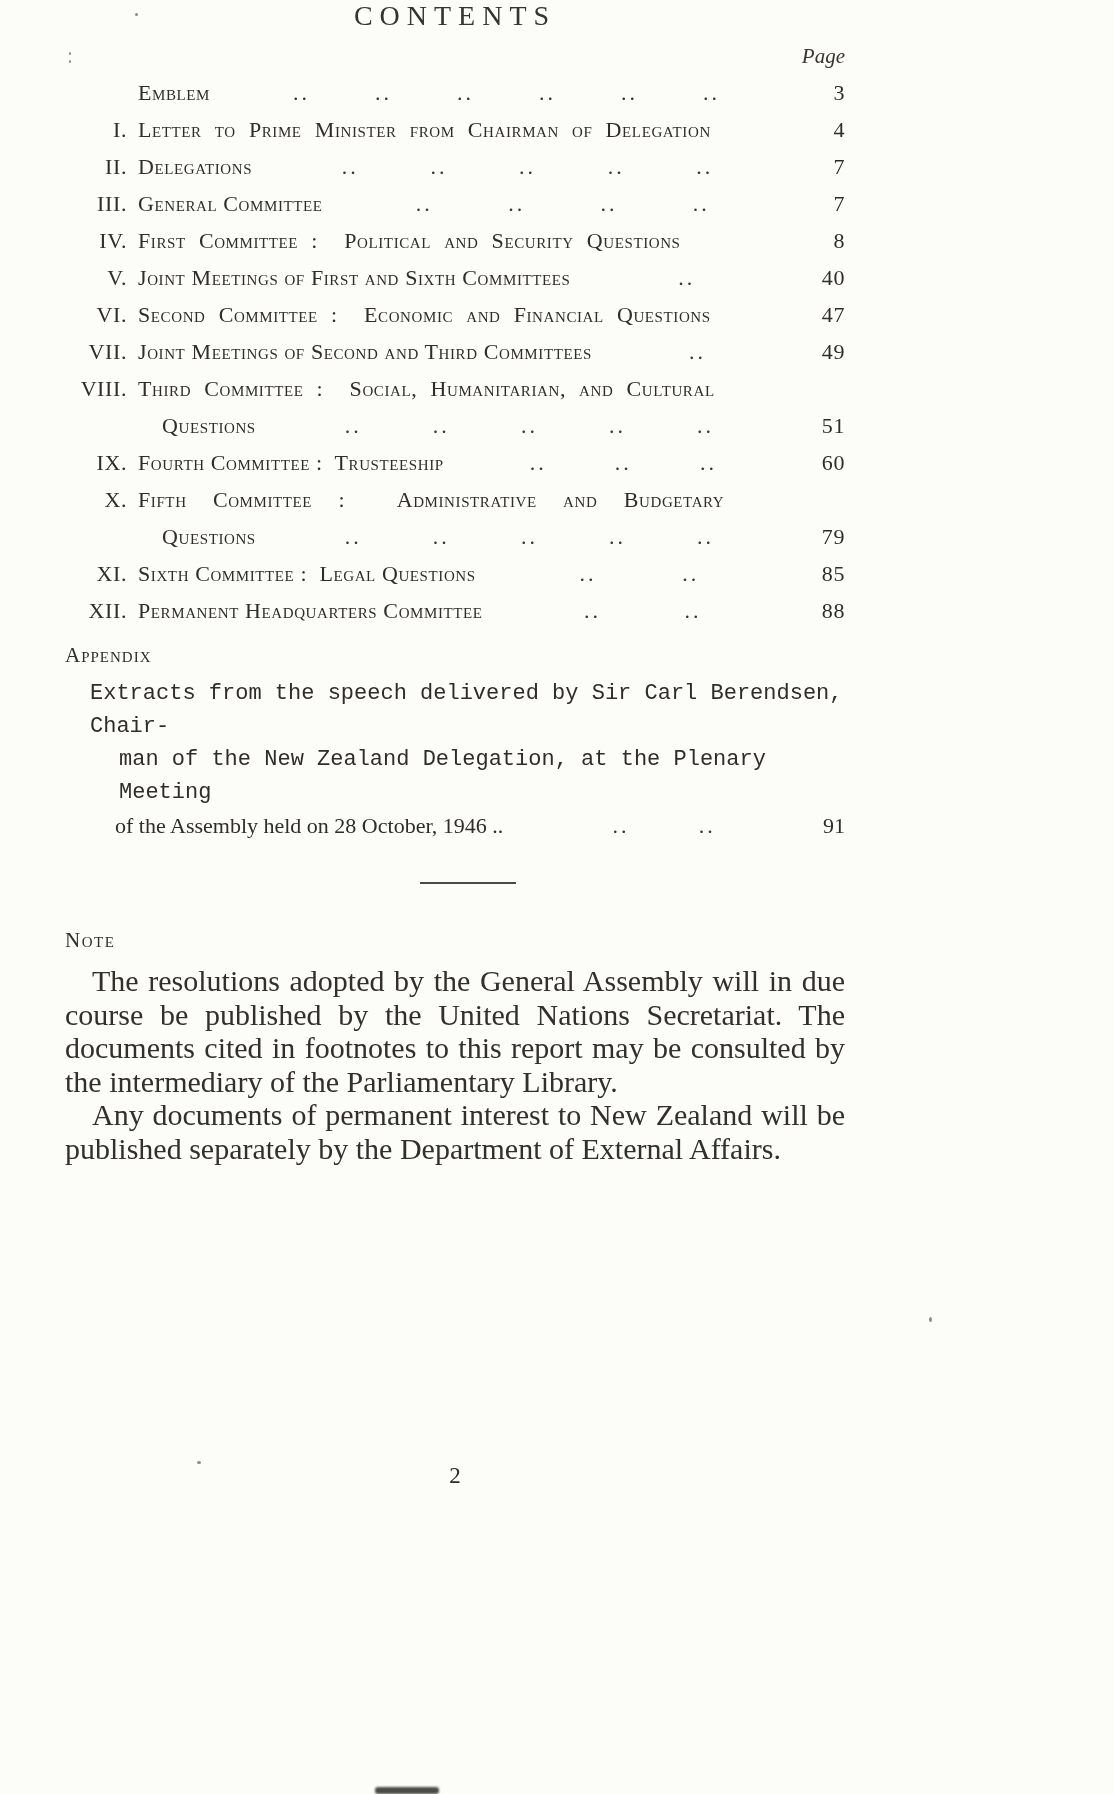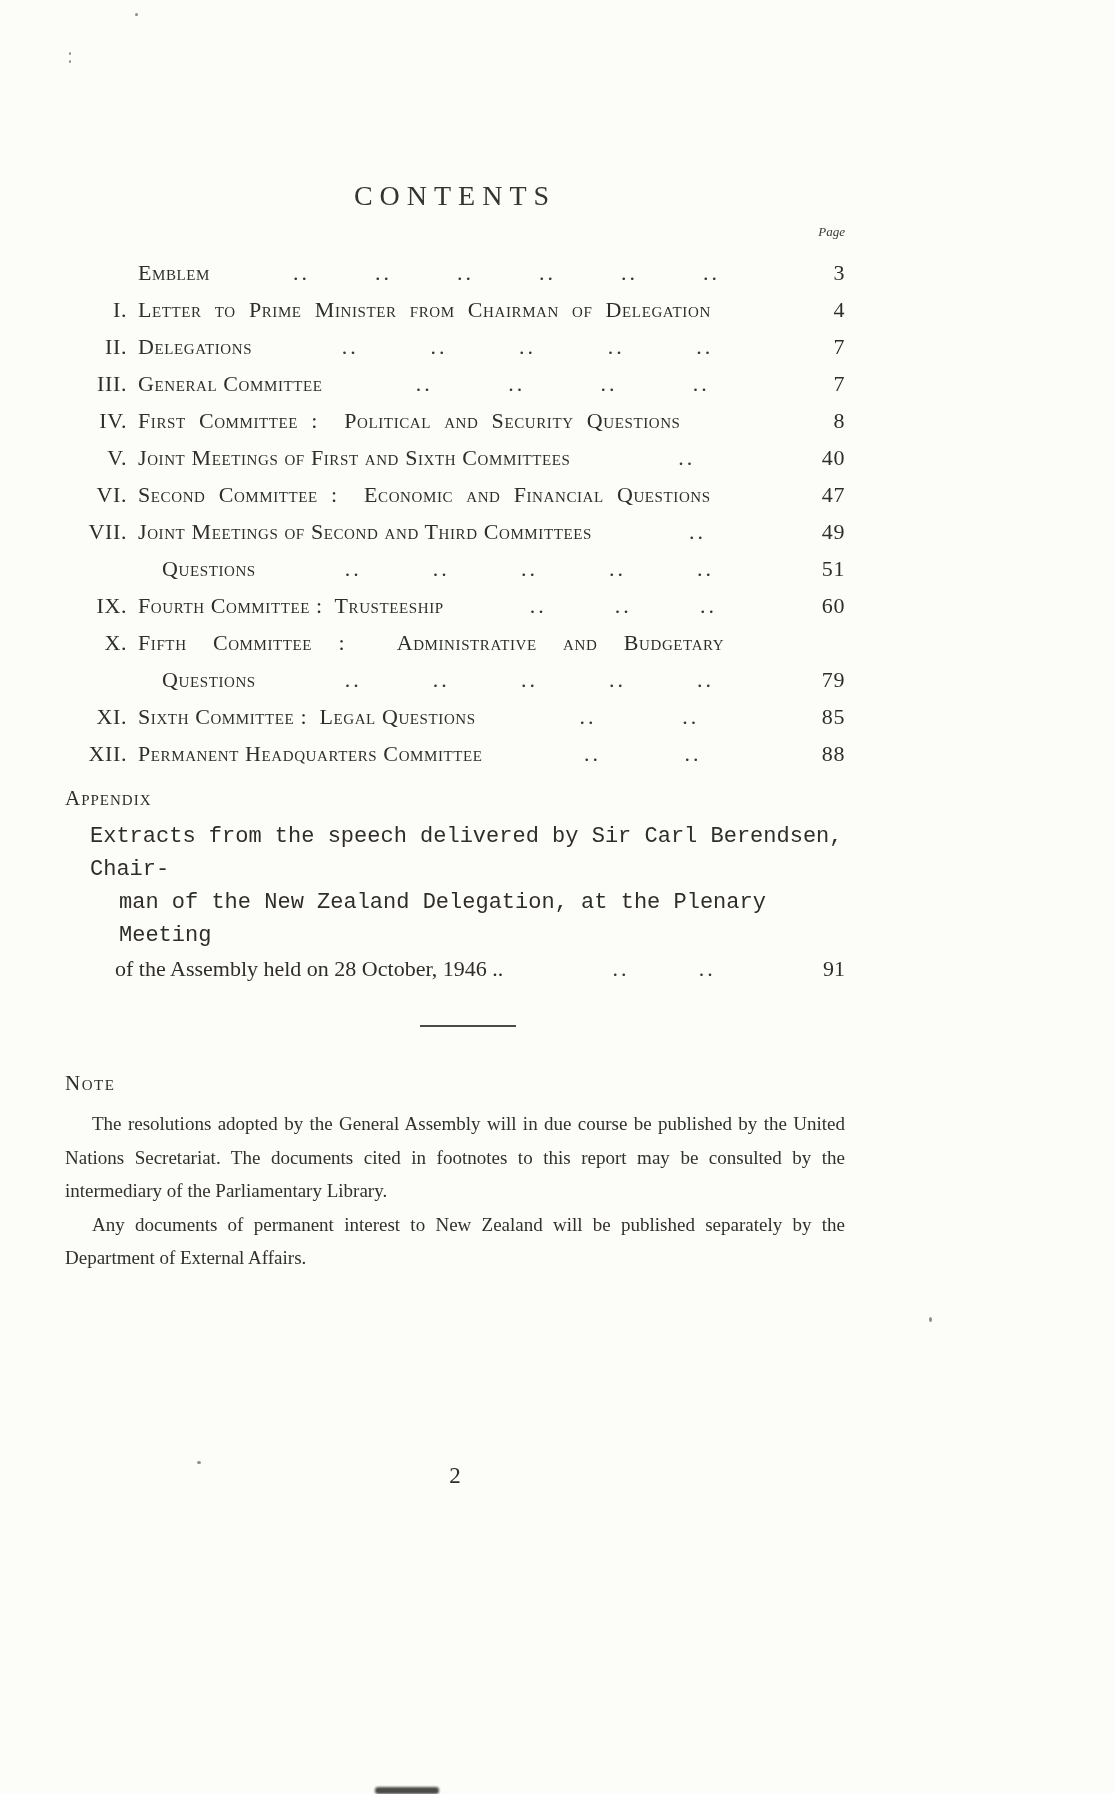--- a/index.html
+++ b/index.html
@@ -9,33 +9,32 @@
     width: 1114px;
     height: 1794px;
     background: #fcfcf9;
     color: #302d28;
     font-family: "Liberation Serif", "DejaVu Serif", serif;
     overflow: hidden;
   }
   .content {
     margin-left: 65px;
     width: 780px;
-    padding-top: 180px;
   }
   .title {
     text-align: center;
     font-size: 28px;
     font-weight: 400;
     letter-spacing: 7px;
     color: #37332d;
   }
   .page-col-label {
     text-align: right;
     font-style: italic;
-    font-size: 13px;
+    font-size: 21px;
     margin-top: 12px;
     height: 26px;
     color: #3a372f;
   }
   
   .toc { margin-top: 4px; }
   .toc-row {
     display: flex;
     align-items: baseline;
     font-variant: small-caps;
@@ -94,21 +93,21 @@
     margin: 40px 0 0 355px;
   }
   
   .note-heading {
     font-variant: small-caps;
     font-size: 21px;
     letter-spacing: 1.5px;
     margin-top: 44px;
   }
   .note-para {
-    font-size: 19px;
+    font-size: 30px;
     line-height: 33.5px;
     text-align: justify;
     text-indent: 27px;
     margin-top: 11px;
     color: #33302a;
   }
   .note-para + .note-para { margin-top: 0; }
   
   .folio {
     position: absolute;
@@ -154,20 +153,21 @@
 
     <div class="toc">
         <div class="toc-row"><span class="toc-num"></span><span class="toc-label">Emblem</span><span class="toc-leaders"><span class="dot-pair">..</span><span class="dot-pair">..</span><span class="dot-pair">..</span><span class="dot-pair">..</span><span class="dot-pair">..</span><span class="dot-pair">..</span></span><span class="toc-page">3</span></div>
         <div class="toc-row"><span class="toc-num">I.</span><span class="toc-label spread1">Letter to Prime Minister from Chairman of Delegation</span><span class="toc-leaders"></span><span class="toc-page">4</span></div>
         <div class="toc-row"><span class="toc-num">II.</span><span class="toc-label">Delegations</span><span class="toc-leaders"><span class="dot-pair">..</span><span class="dot-pair">..</span><span class="dot-pair">..</span><span class="dot-pair">..</span><span class="dot-pair">..</span></span><span class="toc-page">7</span></div>
         <div class="toc-row"><span class="toc-num">III.</span><span class="toc-label">General Committee</span><span class="toc-leaders"><span class="dot-pair">..</span><span class="dot-pair">..</span><span class="dot-pair">..</span><span class="dot-pair">..</span></span><span class="toc-page">7</span></div>
         <div class="toc-row"><span class="toc-num">IV.</span><span class="toc-label spread1">First Committee :  Political and Security Questions</span><span class="toc-leaders"></span><span class="toc-page">8</span></div>
         <div class="toc-row"><span class="toc-num">V.</span><span class="toc-label">Joint Meetings of First and Sixth Committees</span><span class="toc-leaders"><span class="dot-pair">..</span></span><span class="toc-page">40</span></div>
         <div class="toc-row"><span class="toc-num">VI.</span><span class="toc-label spread1">Second Committee :  Economic and Financial Questions</span><span class="toc-leaders"></span><span class="toc-page">47</span></div>
         <div class="toc-row"><span class="toc-num">VII.</span><span class="toc-label">Joint Meetings of Second and Third Committees</span><span class="toc-leaders"><span class="dot-pair">..</span></span><span class="toc-page">49</span></div>
+        <div class="toc-row"><span class="toc-num">VIII.</span><span class="toc-label spread1">Third Committee :  Social, Humanitarian, and Cultural</span><span class="toc-leaders"></span><span class="toc-page"></span></div>
         <div class="toc-row"><span class="toc-num"></span><span class="toc-label indent">Questions</span><span class="toc-leaders"><span class="dot-pair">..</span><span class="dot-pair">..</span><span class="dot-pair">..</span><span class="dot-pair">..</span><span class="dot-pair">..</span></span><span class="toc-page">51</span></div>
         <div class="toc-row"><span class="toc-num">IX.</span><span class="toc-label">Fourth Committee :  Trusteeship</span><span class="toc-leaders"><span class="dot-pair">..</span><span class="dot-pair">..</span><span class="dot-pair">..</span></span><span class="toc-page">60</span></div>
         <div class="toc-row"><span class="toc-num">X.</span><span class="toc-label spread2">Fifth Committee :  Administrative and Budgetary</span><span class="toc-leaders"></span><span class="toc-page"></span></div>
         <div class="toc-row"><span class="toc-num"></span><span class="toc-label indent">Questions</span><span class="toc-leaders"><span class="dot-pair">..</span><span class="dot-pair">..</span><span class="dot-pair">..</span><span class="dot-pair">..</span><span class="dot-pair">..</span></span><span class="toc-page">79</span></div>
         <div class="toc-row"><span class="toc-num">XI.</span><span class="toc-label">Sixth Committee :  Legal Questions</span><span class="toc-leaders"><span class="dot-pair">..</span><span class="dot-pair">..</span></span><span class="toc-page">85</span></div>
         <div class="toc-row"><span class="toc-num">XII.</span><span class="toc-label">Permanent Headquarters Committee</span><span class="toc-leaders"><span class="dot-pair">..</span><span class="dot-pair">..</span></span><span class="toc-page">88</span></div>
       </div>
 
     <div class="appendix">
       <div class="ap-heading">Appendix</div>

